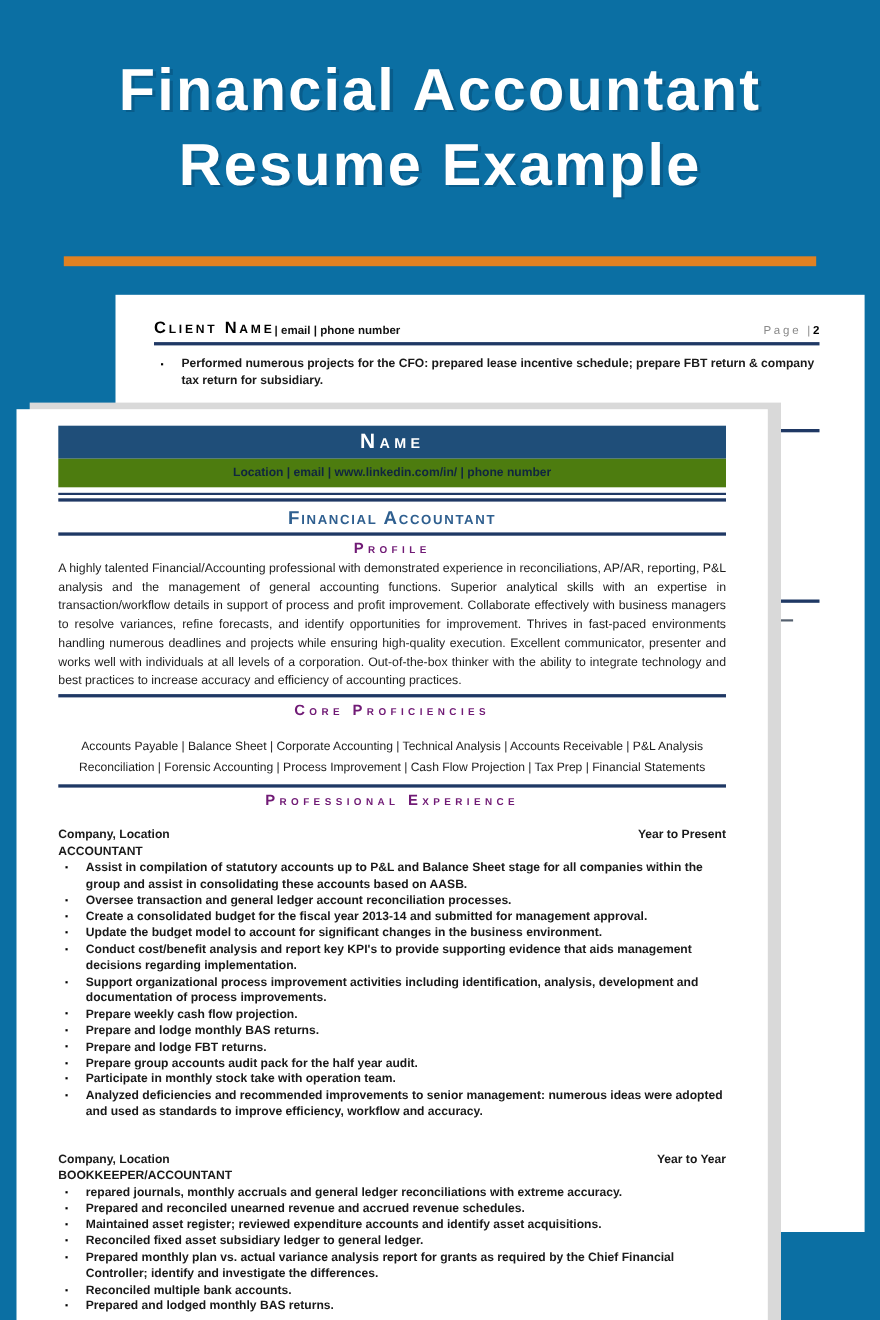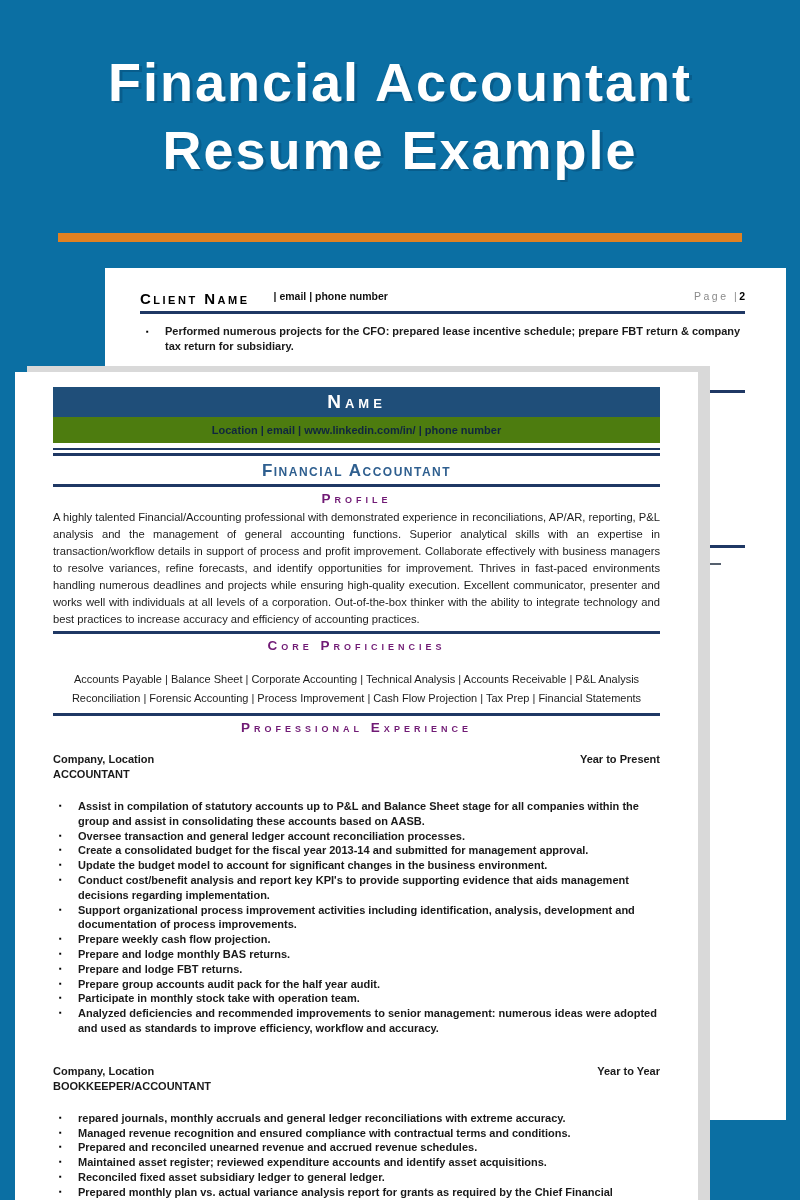--- a/index.html
+++ b/index.html
@@ -26,26 +26,26 @@
   }
 
   
   .page2 {
     position: absolute; left: 105px; top: 268px;
     width: 681px; height: 852px;
     background: #ffffff; z-index: 1;
     padding: 22px 41px 0 35px;
     color: #1a1a1a;
   }
-  .p2-header-row { display: flex; align-items: flex-start; }
+  .p2-header-row { display: flex; align-items: flex-end; }
   .p2-client-name {
     font-variant: small-caps; font-weight: bold;
     font-size: 15px; letter-spacing: 2.5px; color: #000;
   }
-  .p2-contact { font-weight: bold; font-size: 10.5px; margin-left: 24px; color: #111; }
+  .p2-contact { font-weight: bold; font-size: 10.5px; margin-left: 0; color: #111; }
   .p2-page-ind { margin-left: auto; font-size: 10.5px; color: #8a8a8a; letter-spacing: 2.5px; }
   .p2-page-num { color: #000; font-weight: bold; letter-spacing: 0; }
   .p2-underline { height: 2.5px; background: #1f3864; margin-top: 4px; }
   .p2-bullets { list-style: none; margin-top: 10px; }
   .p2-bullets li, .bullets li {
     position: relative; padding-left: 25px;
     font-size: 11px; line-height: 15.5px; color: #1a1a1a; font-weight: bold;
   }
   .p2-bullets li::before, .bullets li::before {
     content: "▪"; position: absolute; left: 6px; top: 0;
@@ -94,21 +94,21 @@
   .profile-text {
     margin-top: 2px; font-size: 11.2px; line-height: 17px;
     text-align: justify; color: #1c1c1c;
   }
   .core-lines { margin-top: 16px; text-align: center; }
   .core-lines div { font-size: 11px; line-height: 19px; white-space: nowrap; color: #1c1c1c; }
   .job { margin-top: 0; }
   .job-gap { height: 12px; }
   .job-head { display: flex; justify-content: space-between; font-size: 11px; font-weight: bold; line-height: 15px; margin-top: 16px; }
   .job-title { font-size: 11px; font-weight: bold; line-height: 14px; }
-  .bullets { list-style: none; margin-top: 18px; }
+  .bullets { list-style: none; margin-top: 1px; }
   .bullets li { line-height: 14.8px; }
 </style>
 </head>
 <body>
 
 <div class="poster-title">
   <div>Financial Accountant</div>
   <div>Resume Example</div>
 </div>
 <div class="orange-divider"></div>
@@ -181,21 +181,20 @@
   <div class="job-gap"></div>
 
   <div class="job">
     <div class="job-head">
       <span>Company, Location</span>
       <span>Year to Year</span>
     </div>
     <div class="job-title">BOOKKEEPER/ACCOUNTANT</div>
     <ul class="bullets">
         <li>repared journals, monthly accruals and general ledger reconciliations with extreme accuracy.</li>
-        <li>Managed revenue recognition and ensured compliance with contractual terms and conditions.</li>
         <li>Prepared and reconciled unearned revenue and accrued revenue schedules.</li>
         <li>Maintained asset register; reviewed expenditure accounts and identify asset acquisitions.</li>
         <li>Reconciled fixed asset subsidiary ledger to general ledger.</li>
         <li>Prepared monthly plan vs. actual variance analysis report for grants as required by the Chief Financial Controller; identify and investigate the differences.</li>
         <li>Reconciled multiple bank accounts.</li>
         <li>Prepared and lodged monthly BAS returns.</li>
       </ul>
   </div>
 </div>
 

